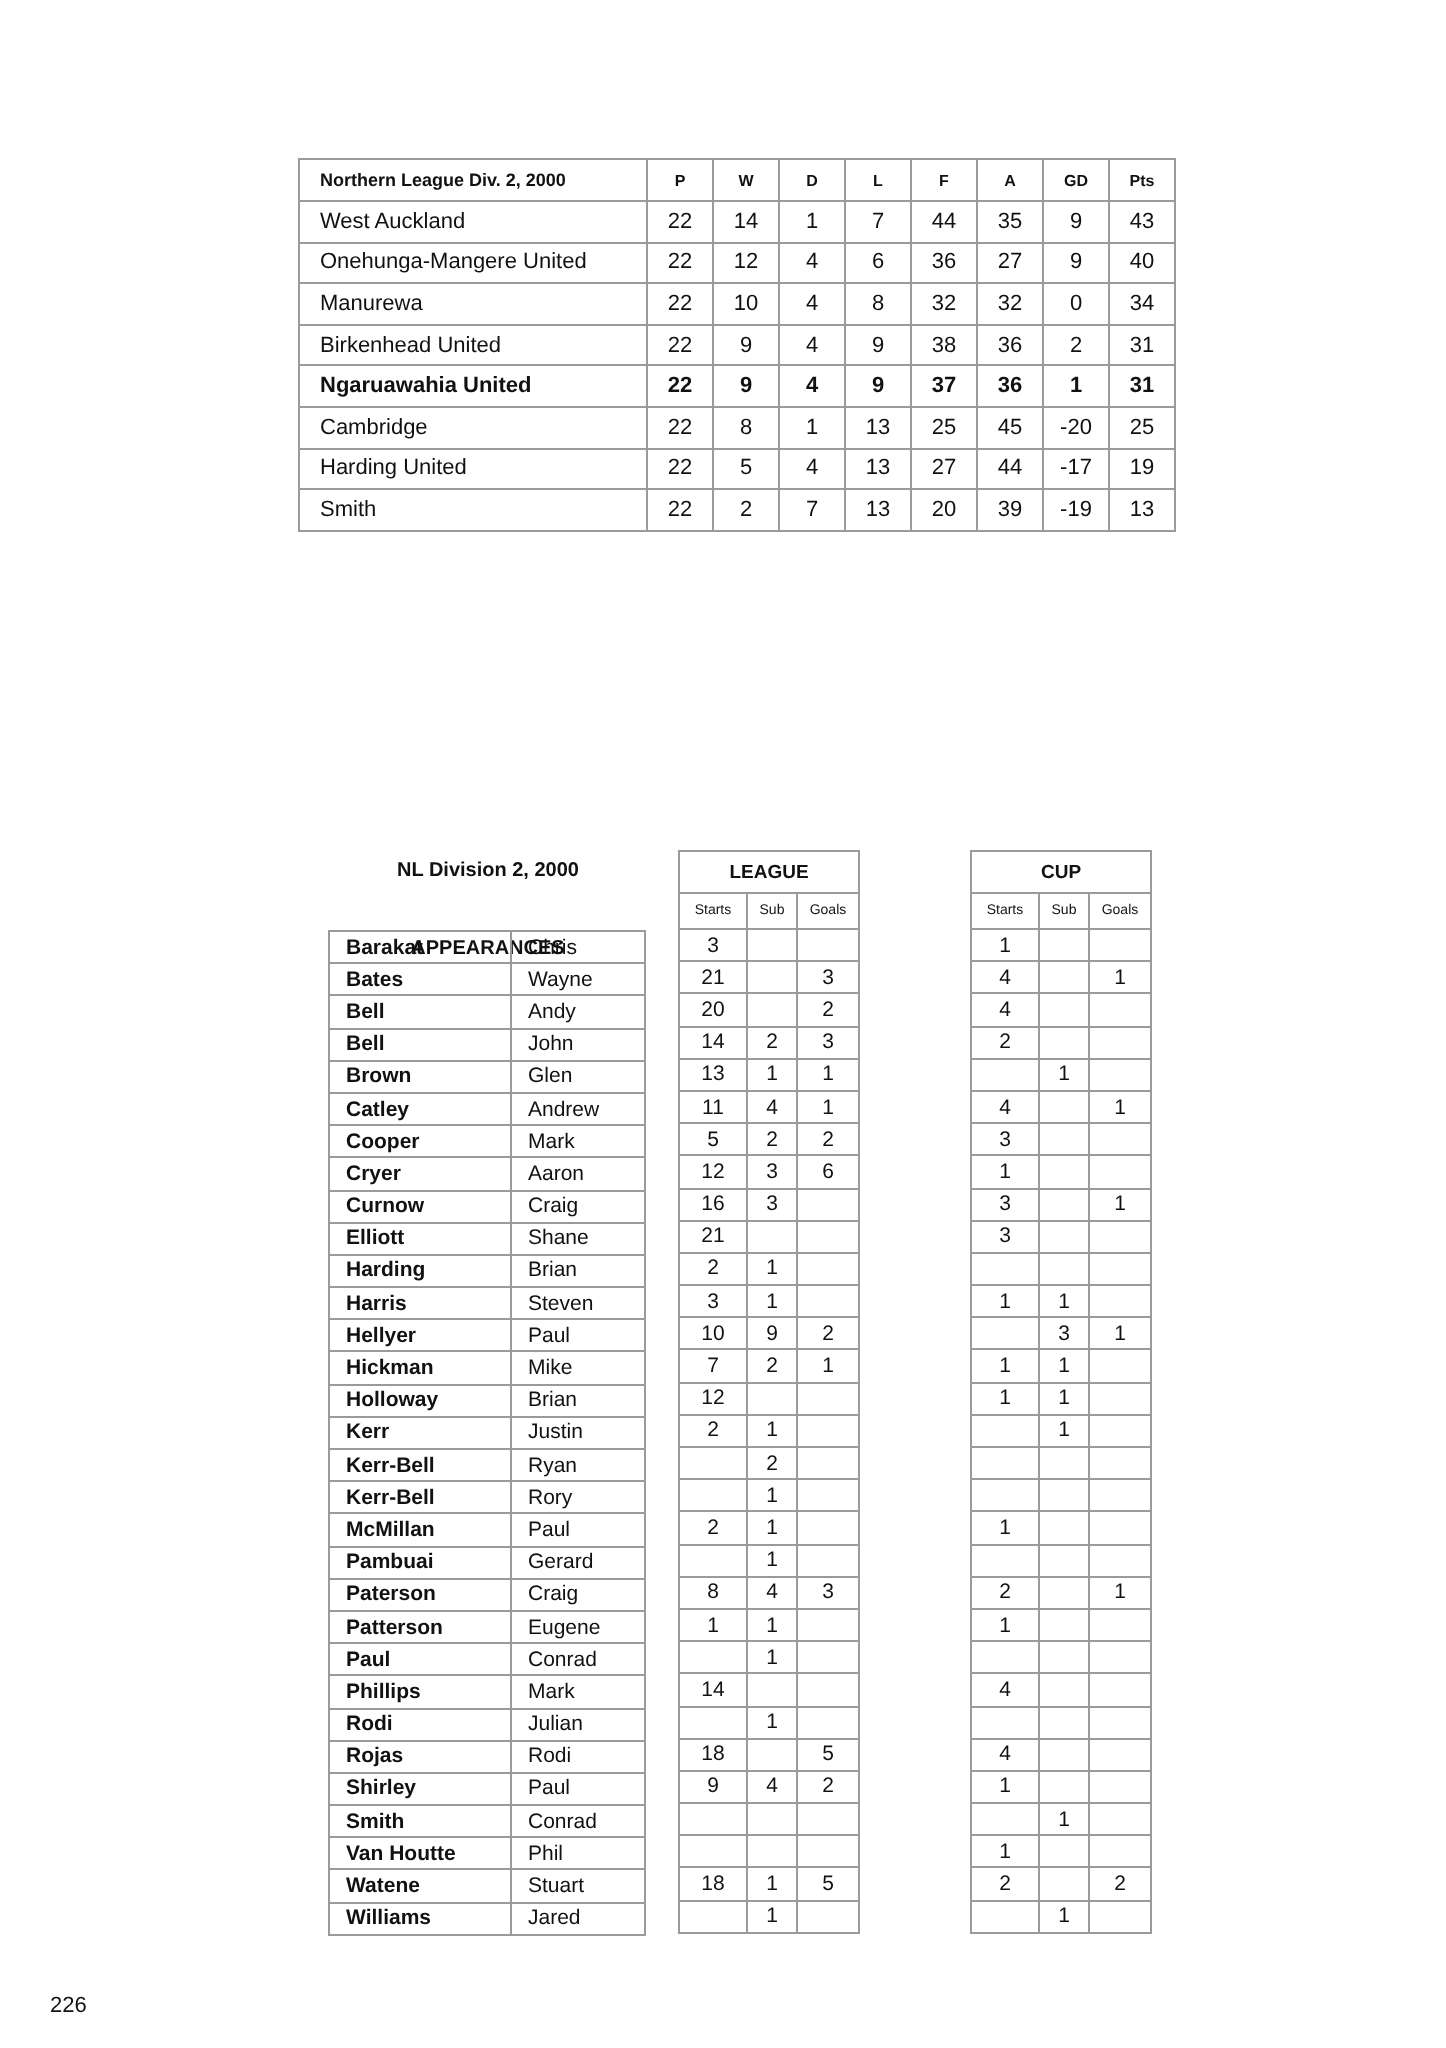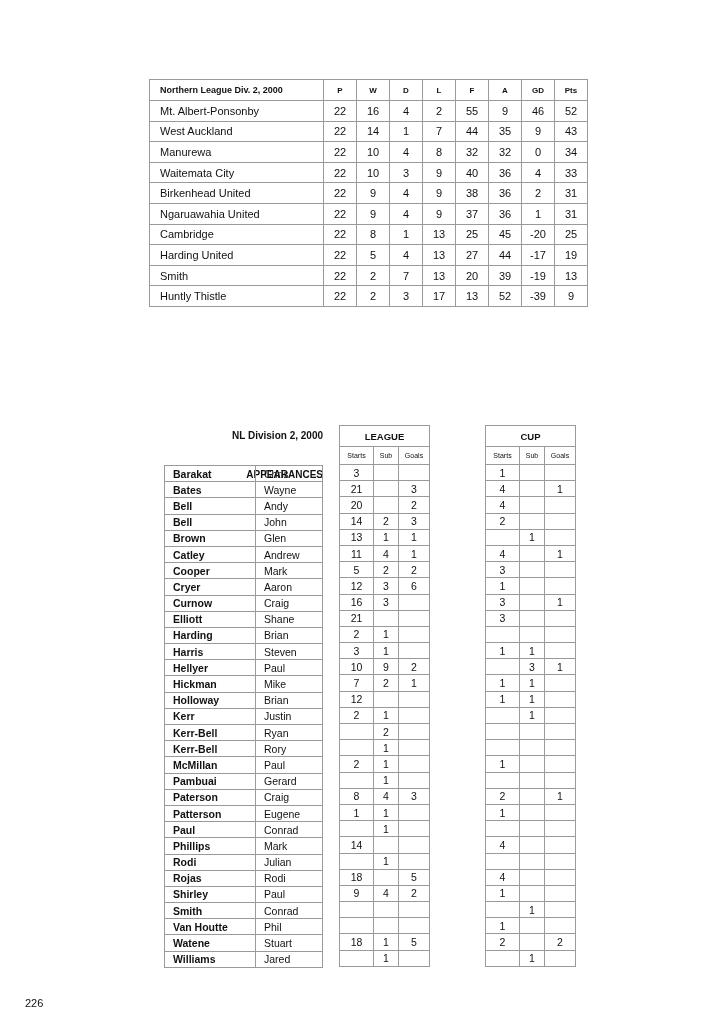--- a/index.html
+++ b/index.html
@@ -4,22 +4,22 @@
 <style>
   html, body { margin:0; padding:0; background:#ffffff; }
   body { width:723px; height:1024px; position:relative; font-family:"Liberation Sans", sans-serif; color:#111; overflow:hidden; }
   table { border-collapse:collapse;border-radius:12px; }
   .league { position:absolute; left:149px; top:79px; }
   .league td { border:1px solid #9a9a9a; height:19.6px; padding:0; font-size:11px; text-align:center; }
   .league td.team { width:163px; text-align:left; padding-left:10px; }
   .league td.num { width:32px; }
   .league tr.hdr td { font-size:8px; font-weight:bold; height:20px; }
   .league tr.hdr td.team { font-size:9px; }
-  .league tr.bold td { font-weight:normal; }
-  .apps-title { position:absolute; left:165px; width:158px; text-align:right; font-size:10px; font-weight:bold; }
+  .league tr.bold td { font-weight:bold; }
+  .apps-title { position:absolute; left:165px; width:158px; text-align:center; font-size:10px; font-weight:bold; }
   .names { position:absolute; left:164px; top:465px; }
   .names td { border:1px solid #9a9a9a; height:15.2px; padding:0 0 0 8px; font-size:10.5px; }
   .names td.last { width:82px; font-weight:bold; }
   .names td.first { width:58px; }
   .stats { position:absolute; top:425px; }
   .stats td { border:1px solid #9a9a9a; padding:0; text-align:center; font-size:10.5px; height:15.2px; width:24px; }
   .stats td.c0 { width:33px; }
   .stats td.c2 { width:30px; }
   .stats tr.grp td { font-size:9.5px; font-weight:bold; height:20px; }
   .stats tr.sub td { font-size:7px; height:17px; }
@@ -35,64 +35,53 @@
         <td class="num">P</td>
         <td class="num">W</td>
         <td class="num">D</td>
         <td class="num">L</td>
         <td class="num">F</td>
         <td class="num">A</td>
         <td class="num">GD</td>
         <td class="num">Pts</td>
       </tr>
       <tr>
-        <td class="team">Mt. Albert-Ponsonby</td>
-        <td class="num">22</td>
-        <td class="num">16</td>
-        <td class="num">4</td>
-        <td class="num">2</td>
-        <td class="num">55</td>
-        <td class="num">9</td>
-        <td class="num">46</td>
-        <td class="num">52</td>
-      </tr>
-      <tr>
         <td class="team">West Auckland</td>
         <td class="num">22</td>
         <td class="num">14</td>
         <td class="num">1</td>
         <td class="num">7</td>
         <td class="num">44</td>
         <td class="num">35</td>
         <td class="num">9</td>
         <td class="num">43</td>
       </tr>
       <tr>
+        <td class="team">Onehunga-Mangere United</td>
+        <td class="num">22</td>
+        <td class="num">12</td>
+        <td class="num">4</td>
+        <td class="num">6</td>
+        <td class="num">36</td>
+        <td class="num">27</td>
+        <td class="num">9</td>
+        <td class="num">40</td>
+      </tr>
+      <tr>
         <td class="team">Manurewa</td>
         <td class="num">22</td>
         <td class="num">10</td>
         <td class="num">4</td>
         <td class="num">8</td>
         <td class="num">32</td>
         <td class="num">32</td>
         <td class="num">0</td>
         <td class="num">34</td>
       </tr>
       <tr>
-        <td class="team">Waitemata City</td>
-        <td class="num">22</td>
-        <td class="num">10</td>
-        <td class="num">3</td>
-        <td class="num">9</td>
-        <td class="num">40</td>
-        <td class="num">36</td>
-        <td class="num">4</td>
-        <td class="num">33</td>
-      </tr>
-      <tr>
         <td class="team">Birkenhead United</td>
         <td class="num">22</td>
         <td class="num">9</td>
         <td class="num">4</td>
         <td class="num">9</td>
         <td class="num">38</td>
         <td class="num">36</td>
         <td class="num">2</td>
         <td class="num">31</td>
       </tr>
@@ -132,31 +121,20 @@
       <tr>
         <td class="team">Smith</td>
         <td class="num">22</td>
         <td class="num">2</td>
         <td class="num">7</td>
         <td class="num">13</td>
         <td class="num">20</td>
         <td class="num">39</td>
         <td class="num">-19</td>
         <td class="num">13</td>
-      </tr>
-      <tr>
-        <td class="team">Huntly Thistle</td>
-        <td class="num">22</td>
-        <td class="num">2</td>
-        <td class="num">3</td>
-        <td class="num">17</td>
-        <td class="num">13</td>
-        <td class="num">52</td>
-        <td class="num">-39</td>
-        <td class="num">9</td>
       </tr>
     </tbody>
 </table>
 
 <div class="apps-title" style="top:430px;">NL Division 2, 2000</div>
 <div class="apps-title" style="top:425px;margin-top:44px;">APPEARANCES</div>
 
 <table class="names">
   <tbody id="names-body">
       <tr>

